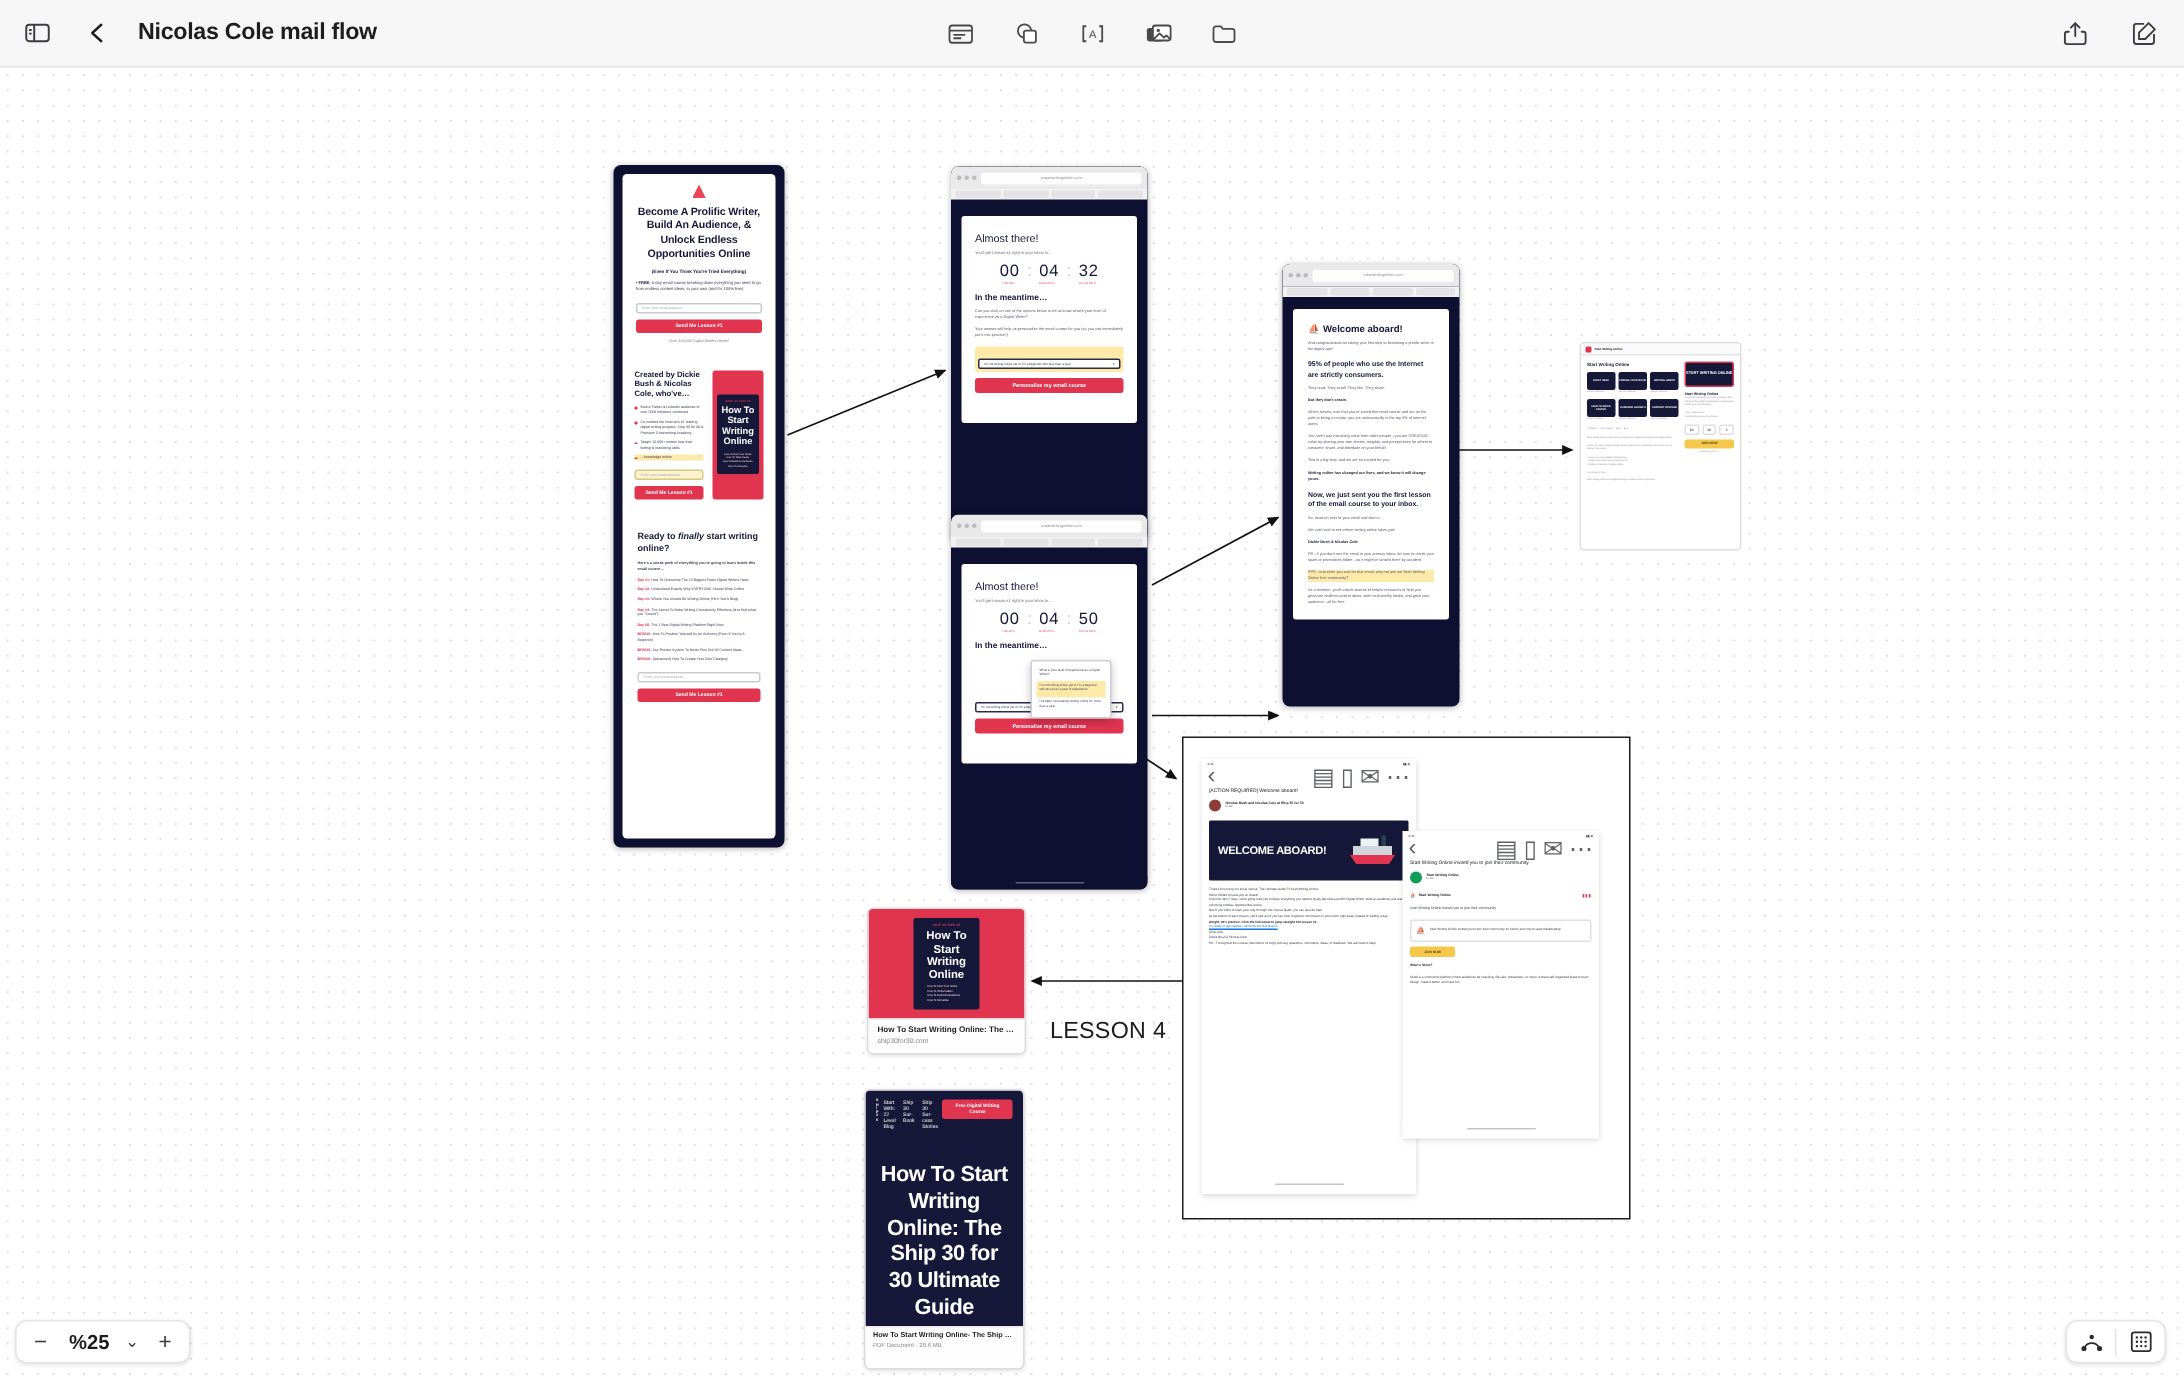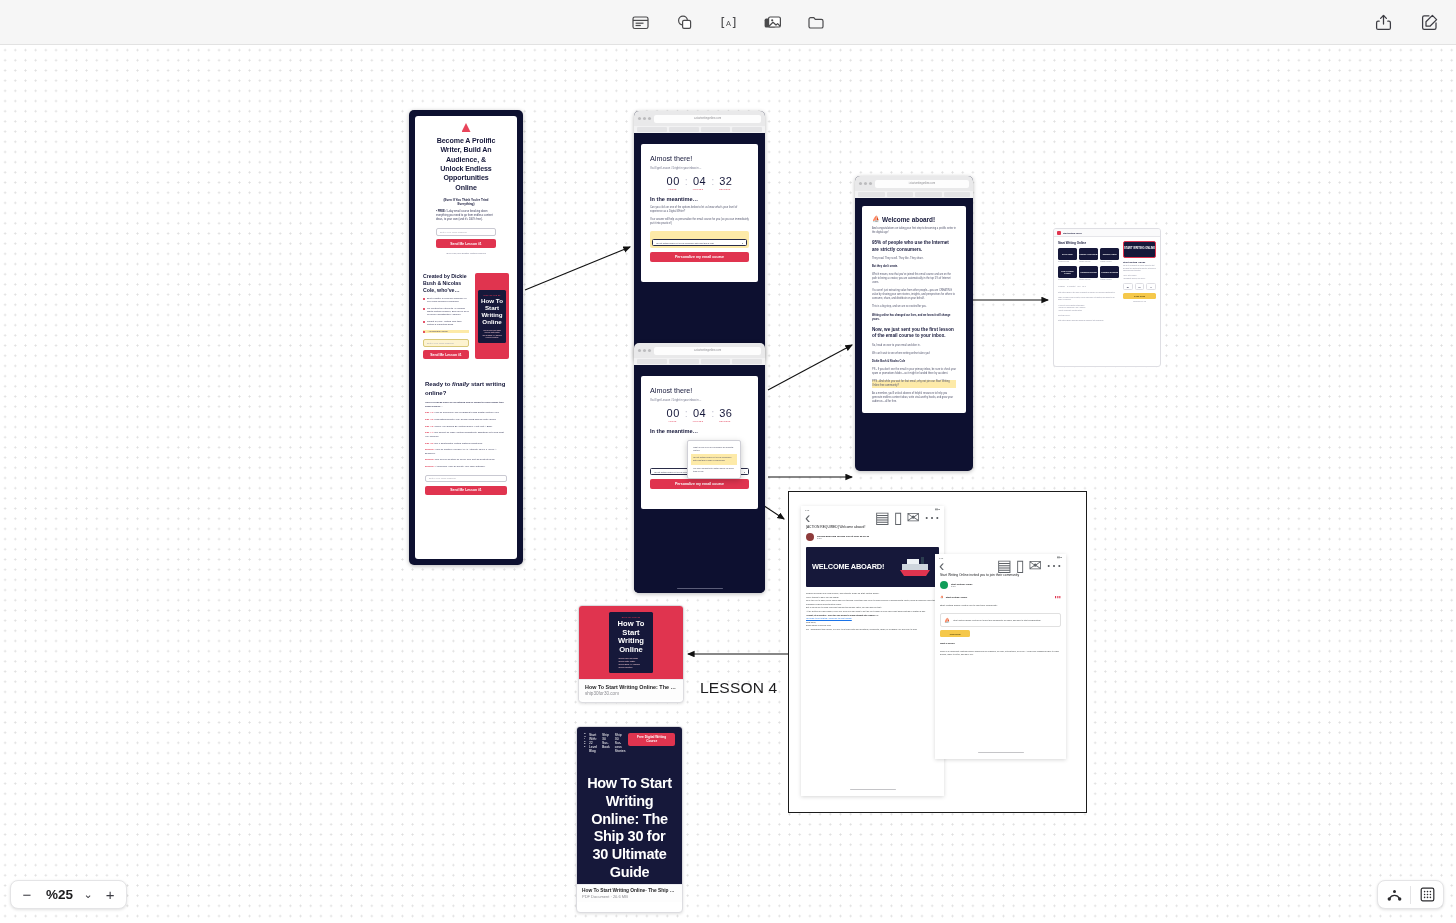--- a/index.html
+++ b/index.html
@@ -60,21 +60,21 @@
     font-size: 2.6px; color: #8d8d92; display: flex; align-items: center; justify-content: center;
     overflow: hidden; white-space: nowrap;
   }
   .btabs { background: #f2f2f3; height: 7px; display: flex; gap: 2px; padding: 0 3px; align-items: center; }
   .btab { flex: 1; height: 5px; background: #e3e3e5; border-radius: 1px; }
 
   
   .sheet { background: #ffffff; }
 
   
-  .lp1 { padding: 7px 21px; text-align: center; }
+  .lp1 { padding: 7px 9px; text-align: center; }
   .lp-logo { width: 9px; height: 9px; margin: 0 auto 5px; background: #e8445a;
     clip-path: polygon(50% 0,100% 100%,0 100%); }
   .lp-h1 { font-size: 7.1px; font-weight: bold; line-height: 1.32; color: #16183a; letter-spacing: -0.1px; }
   .lp-sub { font-size: 3.1px; font-weight: bold; color: #16183a; margin-top: 5px; }
   .lp-body { font-size: 2.7px; color: #3a3c5c; line-height: 1.5; margin-top: 4px; text-align: left; }
   .lp-body b { color: #16183a; }
   .lp-input {
     margin-top: 6px; height: 7.5px; border: 0.7px solid #c9c9d2; border-radius: 2px;
     background: #fff; font-size: 2.4px; color: #a9a9b4; display: flex; align-items: center; padding-left: 3px;
   }
@@ -217,20 +217,36 @@
   .rc-btn { width: 32px; height: 27px; display: flex; align-items: center; justify-content: center; cursor: pointer; color: #2b2b2e; }
   .rc-sep { width: 1px; height: 18px; background: #e4e4e6; }
 
   svg { display: block; }
   .arrows { position: absolute; inset: 0; pointer-events: none; }
 </style>
 </head>
 <body>
 
 <div class="topbar">
+  <div class="tb-left">
+    <div class="icon-btn">
+      <svg width="18" height="18" viewBox="0 0 18 18" fill="none" stroke="#3c3c43" stroke-width="1.3">
+        <rect x="1.5" y="3.5" width="15" height="11" rx="2"></rect>
+        <line x1="6.8" y1="3.5" x2="6.8" y2="14.5"></line>
+        <line x1="3.3" y1="7" x2="5.1" y2="7"></line>
+        <line x1="3.3" y1="9.4" x2="5.1" y2="9.4"></line>
+      </svg>
+    </div>
+    <div class="icon-btn">
+      <svg width="14" height="18" viewBox="0 0 14 18" fill="none" stroke="#1d1d1f" stroke-width="1.6" stroke-linecap="round" stroke-linejoin="round">
+        <polyline points="9.5,3.5 3.5,9 9.5,14.5"></polyline>
+      </svg>
+    </div>
+    <div class="doc-title">Nicolas Cole mail flow</div>
+  </div>
 
   <div class="tb-center">
     <div class="icon-btn">
       <svg width="19" height="19" viewBox="0 0 19 19" fill="none" stroke="#4a4a4c" stroke-width="1.2">
         <rect x="2" y="4" width="15" height="11.5" rx="1.8"></rect>
         <line x1="2" y1="7.4" x2="17" y2="7.4"></line>
         <line x1="4.6" y1="10.2" x2="12.5" y2="10.2"></line>
         <line x1="4.6" y1="12.5" x2="9.8" y2="12.5"></line>
       </svg>
     </div>
@@ -423,21 +439,21 @@
       </div>
     <div class="sheet" style="margin:11px 7px 0; border-radius:2px; position:relative;">
       <div class="at">
         <div class="at-h">Almost there!</div>
         <div class="at-p">You'll get Lesson #1 right in your inbox in…</div>
         <div class="at-timer">
           <span class="at-num">00</span>
           <span class="at-colon">:</span>
           <span class="at-num">04</span>
           <span class="at-colon">:</span>
-          <span class="at-num">36</span>
+          <span class="at-num">50</span>
         </div>
         <div class="at-lbls">
           <span class="at-lbl">HOURS</span>
           <span class="at-lbl">MINUTES</span>
           <span class="at-lbl">SECONDS</span>
         </div>
         <div class="at-h2">In the meantime…</div>
         <div class="at-b" style="height:26px;"></div>
         <div class="at-select" style="margin-top:4px;">
           <span>I'm not writing online yet or I'm a beginner with less than a year</span>

